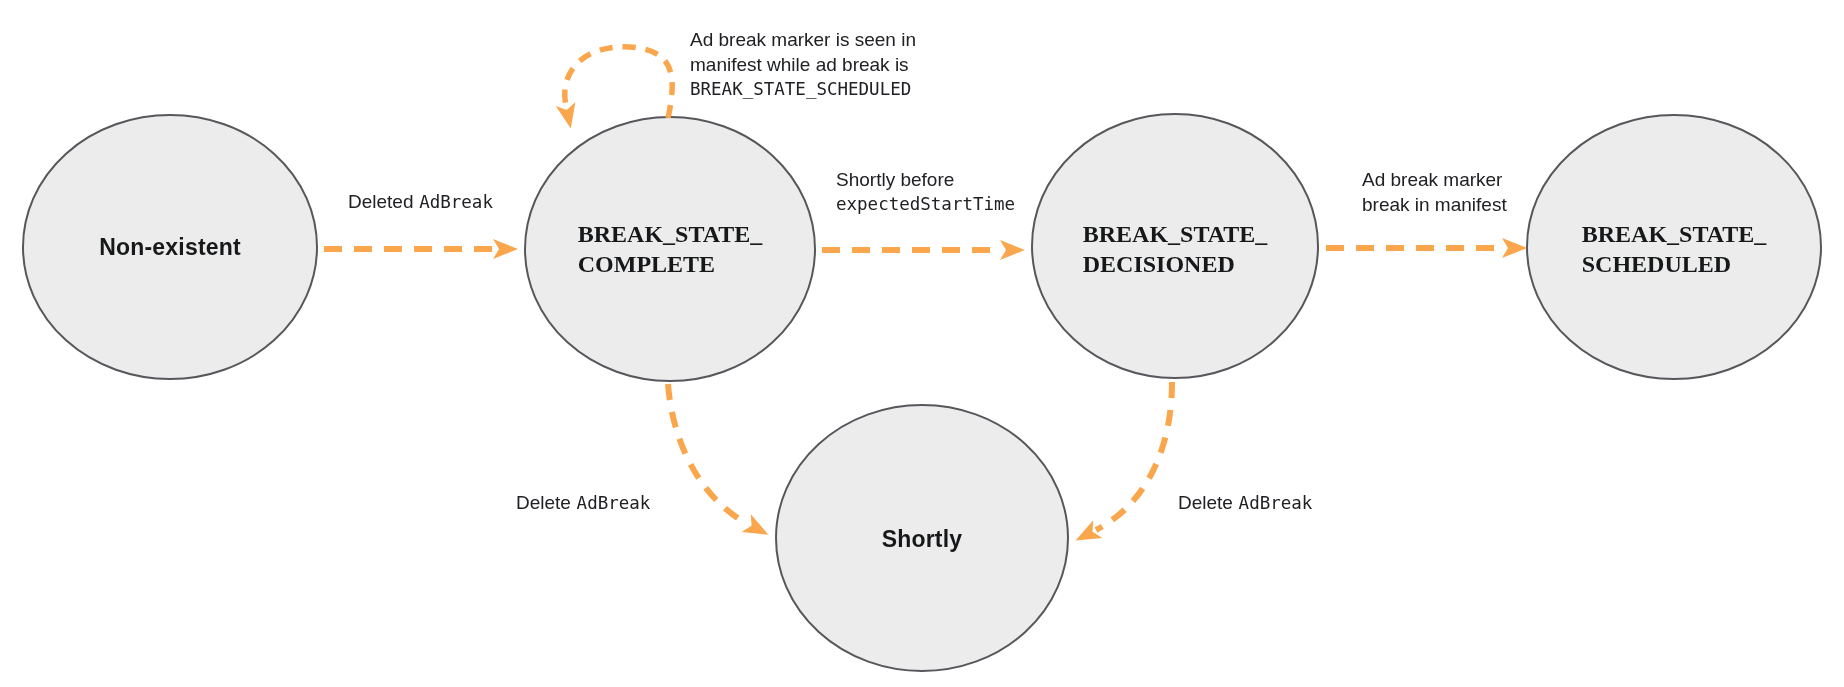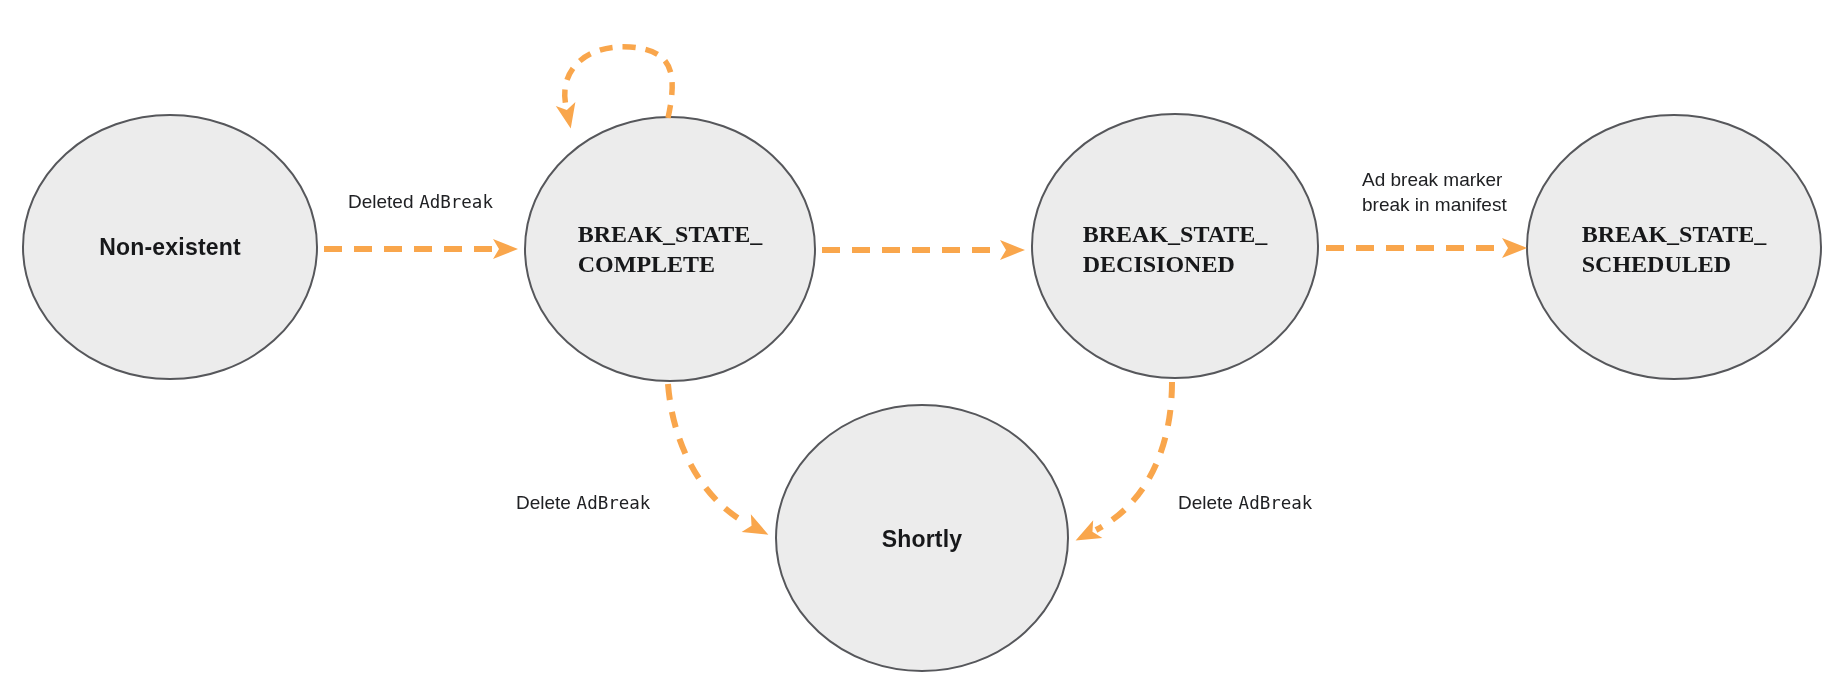--- a/index.html
+++ b/index.html
@@ -91,21 +91,30 @@
     <div>BREAK_STATE_</div>
     <div>SCHEDULED</div>
   </div>
 
   <div class="node-label" style="left:922px; top:539px;">Shortly</div>
 
   <div class="edge-label" style="left:348px; top:189px;">
     <span class="sans">Deleted</span><span class="mono">AdBreak</span>
   </div>
 
+  <div class="edge-label" style="left:690px; top:27px;">
+    <div>Ad break marker is seen in</div>
+    <div>manifest while ad break is</div>
+    <div class="mono">BREAK_STATE_SCHEDULED</div>
+  </div>
 
+  <div class="edge-label" style="left:836px; top:167px;">
+    <div>Shortly before</div>
+    <div class="mono">expectedStartTime</div>
+  </div>
 
   <div class="edge-label" style="left:1340px; top:167px;margin-left:22px;">
     <div>Ad break marker</div>
     <div>break in manifest</div>
   </div>
 
   <div class="edge-label" style="left:516px; top:490px;">
     <span class="sans">Delete</span><span class="mono">AdBreak</span>
   </div>
 

